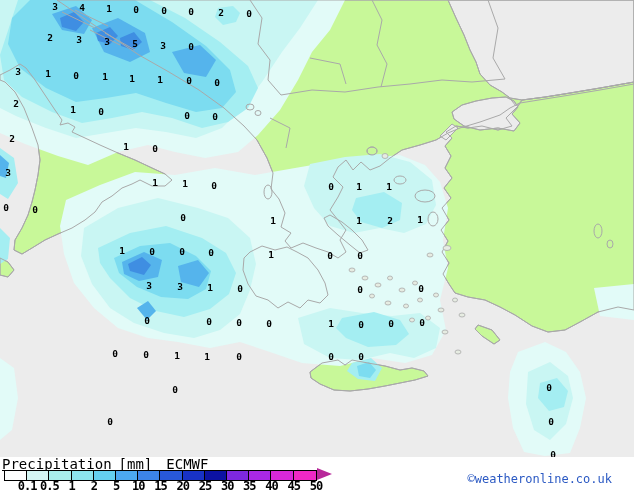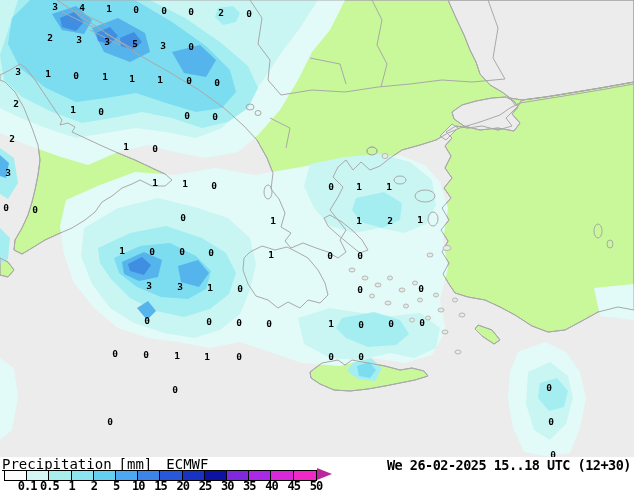--- a/index.html
+++ b/index.html
@@ -283,15 +283,15 @@
         <span class="tick" style="left: 138.286px;">10</span>
         <span class="tick" style="left: 160.5px;">15</span>
         <span class="tick" style="left: 182.714px;">20</span>
         <span class="tick" style="left: 204.929px;">25</span>
         <span class="tick" style="left: 227.143px;">30</span>
         <span class="tick" style="left: 249.357px;">35</span>
         <span class="tick" style="left: 271.571px;">40</span>
         <span class="tick" style="left: 293.786px;">45</span>
         <span class="tick" style="left: 316px;">50</span>
       </div>
-    <div id="datetime">We 26-02-2025 15..18 UTC (12+30)</div>
+    <div id="copyright">©weatheronline.co.uk</div>
   </div>
 </div>
 
 </body></html>

